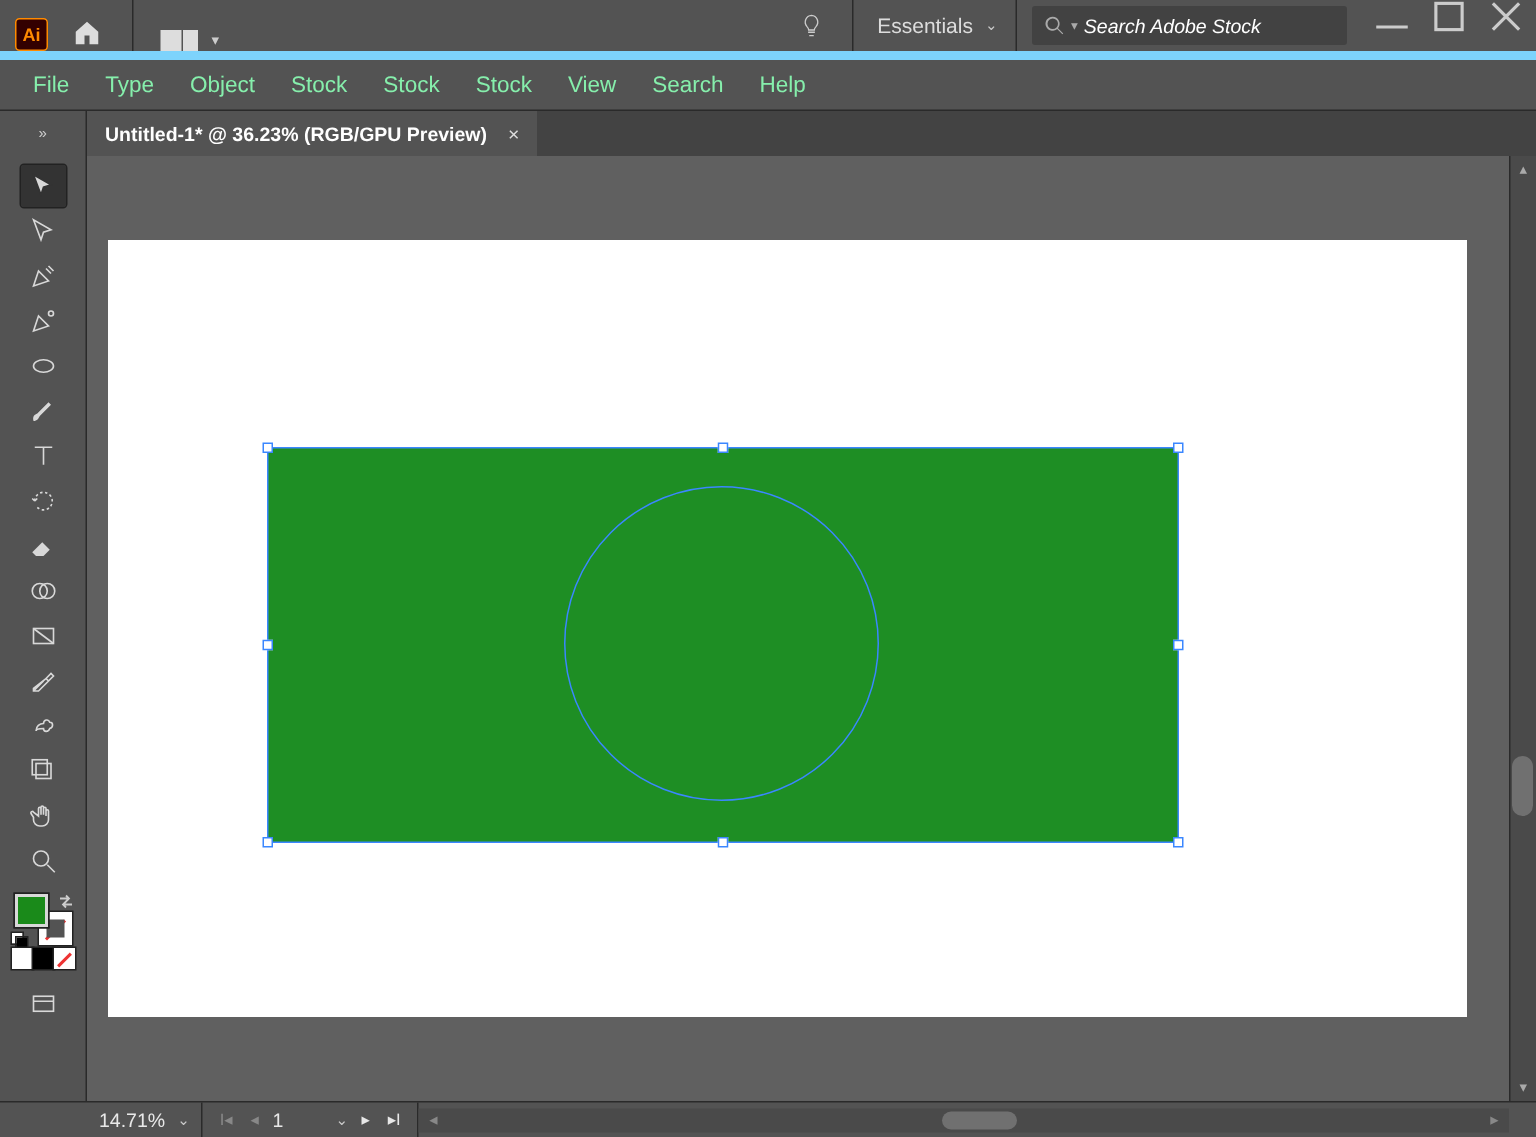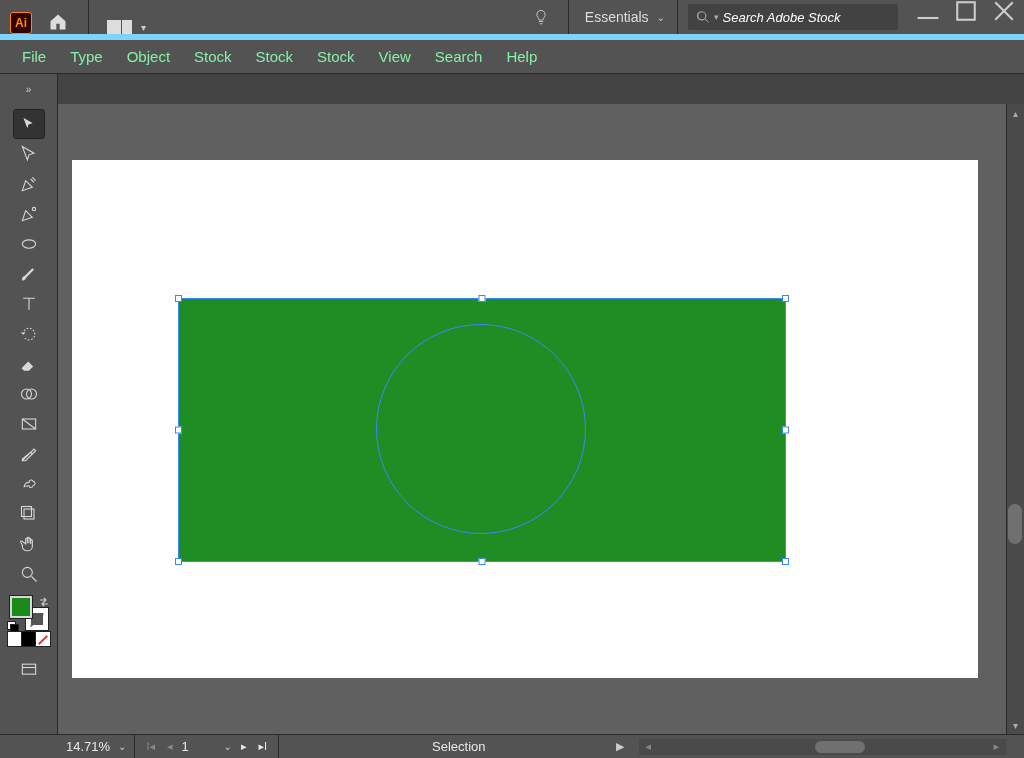--- a/index.html
+++ b/index.html
@@ -159,20 +159,24 @@
   <div class="menu">Stock</div>
   <div class="menu">Stock</div>
   <div class="menu">Stock</div>
   <div class="menu">View</div>
   <div class="menu">Search</div>
   <div class="menu">Help</div>
 </div>
 
 <div class="tabrow">
   <div class="tool-exp">»</div>
+  <div class="doc-tab">
+    <span>Untitled-1* @ 36.23% (RGB/GPU Preview)</span>
+    <span class="x">×</span>
+  </div>
 </div>
 
 <div class="mainrow">
   <div class="tools">
     <div class="tool active">
         <svg viewBox="0 0 24 24">
           <path d="M4 3l6 16 2-6 6-2z" fill="#d8d8d8" stroke="#333"></path>
         </svg>
       </div>
     <div class="tool">
@@ -315,23 +319,19 @@
     <span class="chev">⌄</span>
   </div>
   <div class="cell" style="gap:6px;">
     <span class="nav-arrow">I◂</span>
     <span class="nav-arrow">◂</span>
     <span style="min-width:36px;">1</span>
     <span class="chev">⌄</span>
     <span class="nav-arrow on">▸</span>
     <span class="nav-arrow on">▸I</span>
   </div>
-  <div class="grow">
-    <span>Selection</span>
-    <span class="play" style="position:absolute; right:6px;">▶</span>
-  </div>
   <div class="hscroll" style="flex:1;">
     <span class="nav-arrow">◂</span>
     <div class="thumb"></div>
     <span class="nav-arrow">▸</span>
   </div>
   <div style="width:18px;border-left:1px solid #2a2a2a;"></div>
 </div>
 
 </body></html>

